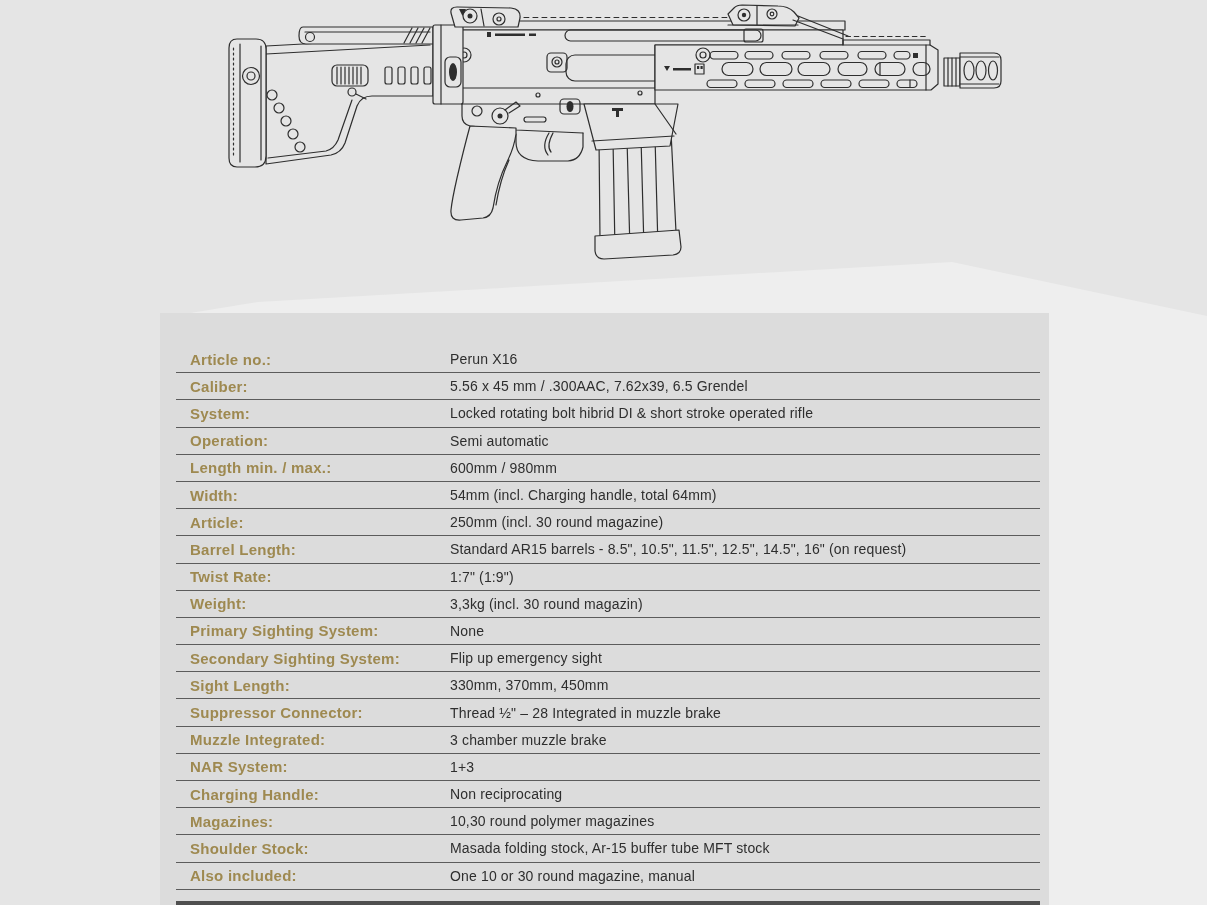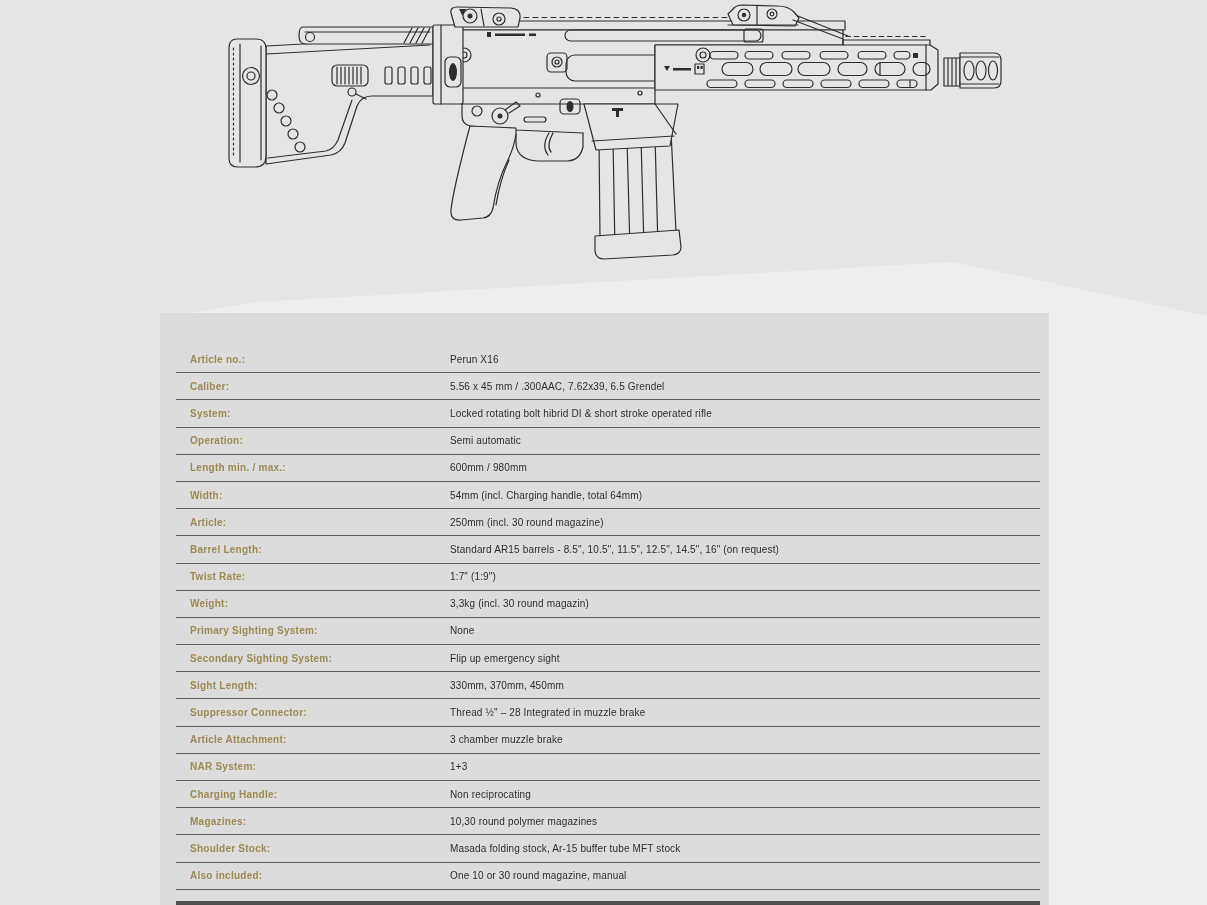--- a/index.html
+++ b/index.html
@@ -5,22 +5,22 @@
   html,body{margin:0;padding:0;}
   body{font-family:"Liberation Sans", sans-serif;}
   .stage{position:relative;width:1207px;height:905px;background:#e5e5e5;overflow:hidden;}
   .swoosh-svg{position:absolute;left:0;top:0;width:1207px;height:905px;pointer-events:none;}
   .rifle-svg{position:absolute;left:0;top:0;width:1207px;height:300px;}
   .panel{position:absolute;left:160px;top:313px;width:889px;height:592px;background:#dcdcdc;}
   .panel::after{content:"";position:absolute;left:16px;right:9px;bottom:0;height:4px;background:#4f4f4f;}
   .spec-table{position:absolute;left:16px;right:9px;top:33px;}
   .spec-row{height:26.2px;display:flex;align-items:center;border-bottom:1px solid #5c5c5c;}
   .spec-label{width:274px;flex:0 0 274px;padding-left:14px;box-sizing:border-box;
-    font-size:10px;font-weight:bold;letter-spacing:.25px;color:#9e8950;white-space:nowrap;}
-  .spec-value{font-size:10px;color:#2e2e2e;letter-spacing:.15px;white-space:nowrap;}
+    font-size:15px;font-weight:bold;letter-spacing:.25px;color:#9e8950;white-space:nowrap;}
+  .spec-value{font-size:14px;color:#2e2e2e;letter-spacing:.15px;white-space:nowrap;}
   svg .ln{stroke:#2e2e2e;stroke-width:1.2;fill:none;stroke-linejoin:round;stroke-linecap:round;}
   svg .fb{fill:#e5e5e5;}
   svg .dk{fill:#2e2e2e;stroke:none;}
 </style>
 </head>
 <body>
 
 <div class="stage">
 
   <svg class="swoosh-svg" viewBox="0 0 1207 905">
@@ -260,21 +260,21 @@
     <div class="spec-label">Sight Length:</div>
     <div class="spec-value">330mm, 370mm, 450mm</div>
   </div>
 
   <div class="spec-row">
     <div class="spec-label">Suppressor Connector:</div>
     <div class="spec-value">Thread ½" – 28 Integrated in muzzle brake</div>
   </div>
 
   <div class="spec-row">
-    <div class="spec-label">Article Attachment:</div>
+    <div class="spec-label">Muzzle Integrated:</div>
     <div class="spec-value">3 chamber muzzle brake</div>
   </div>
 
   <div class="spec-row">
     <div class="spec-label">NAR System:</div>
     <div class="spec-value">1+3</div>
   </div>
 
   <div class="spec-row">
     <div class="spec-label">Charging Handle:</div>

